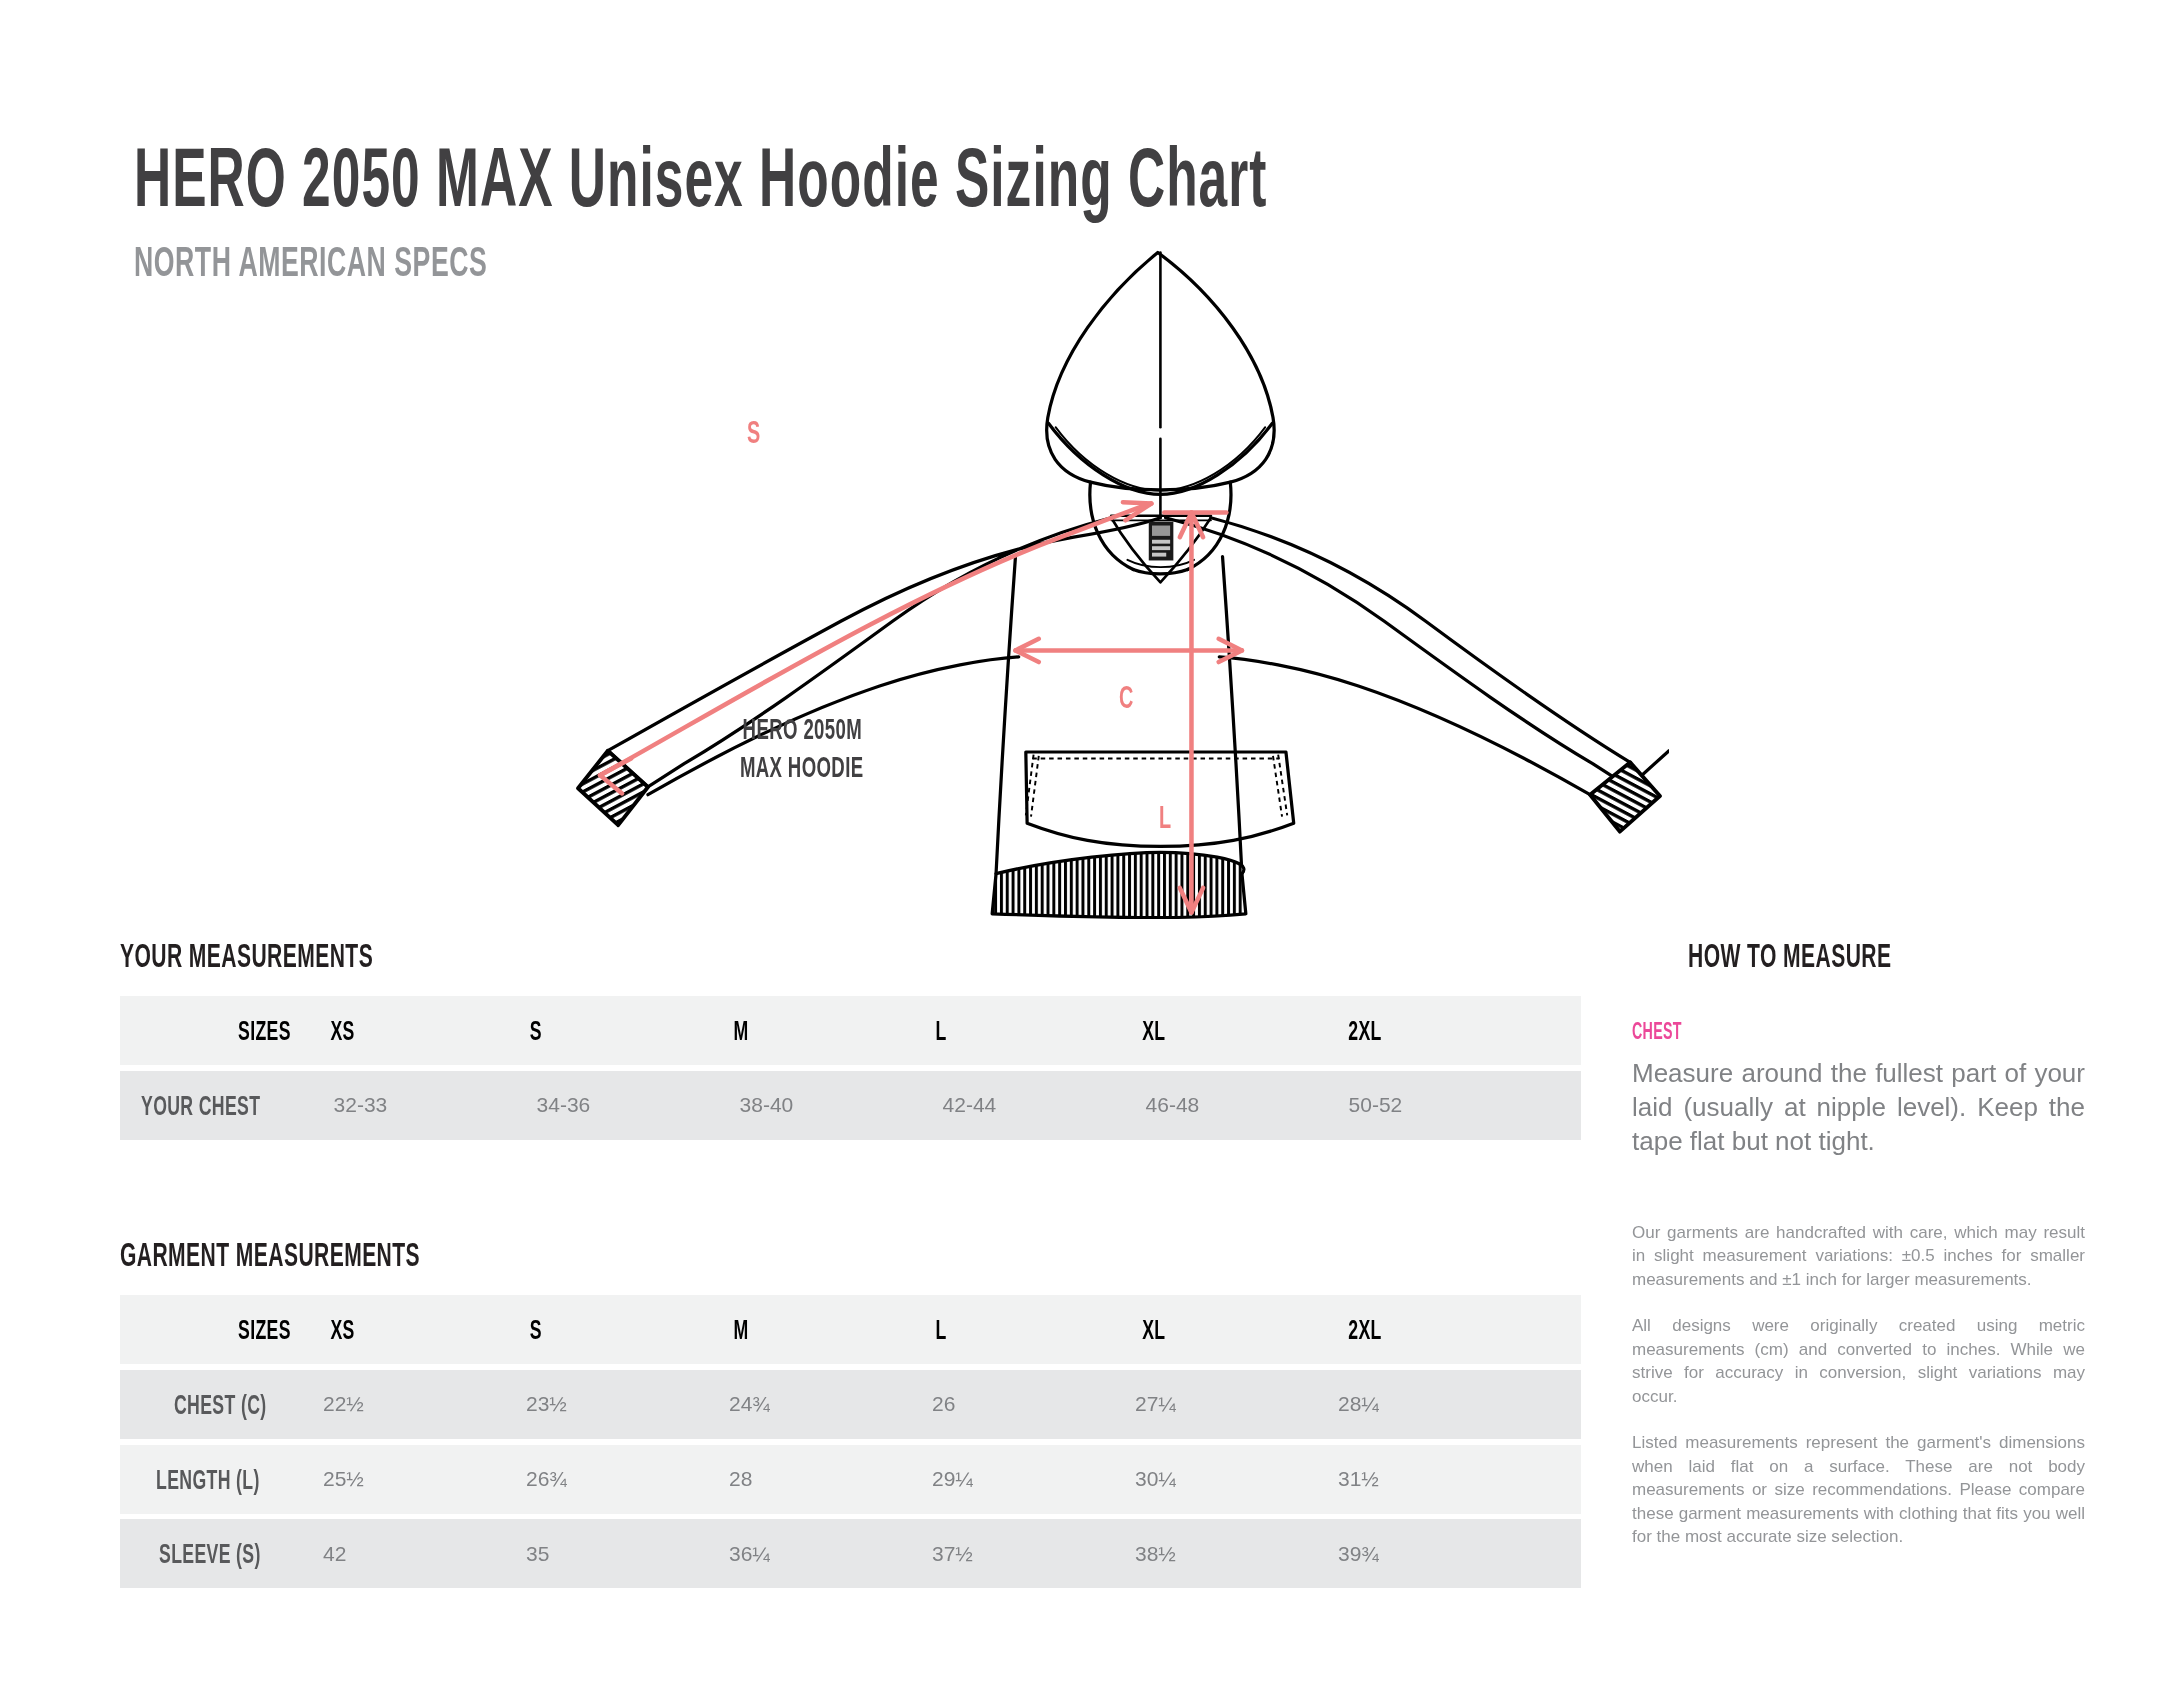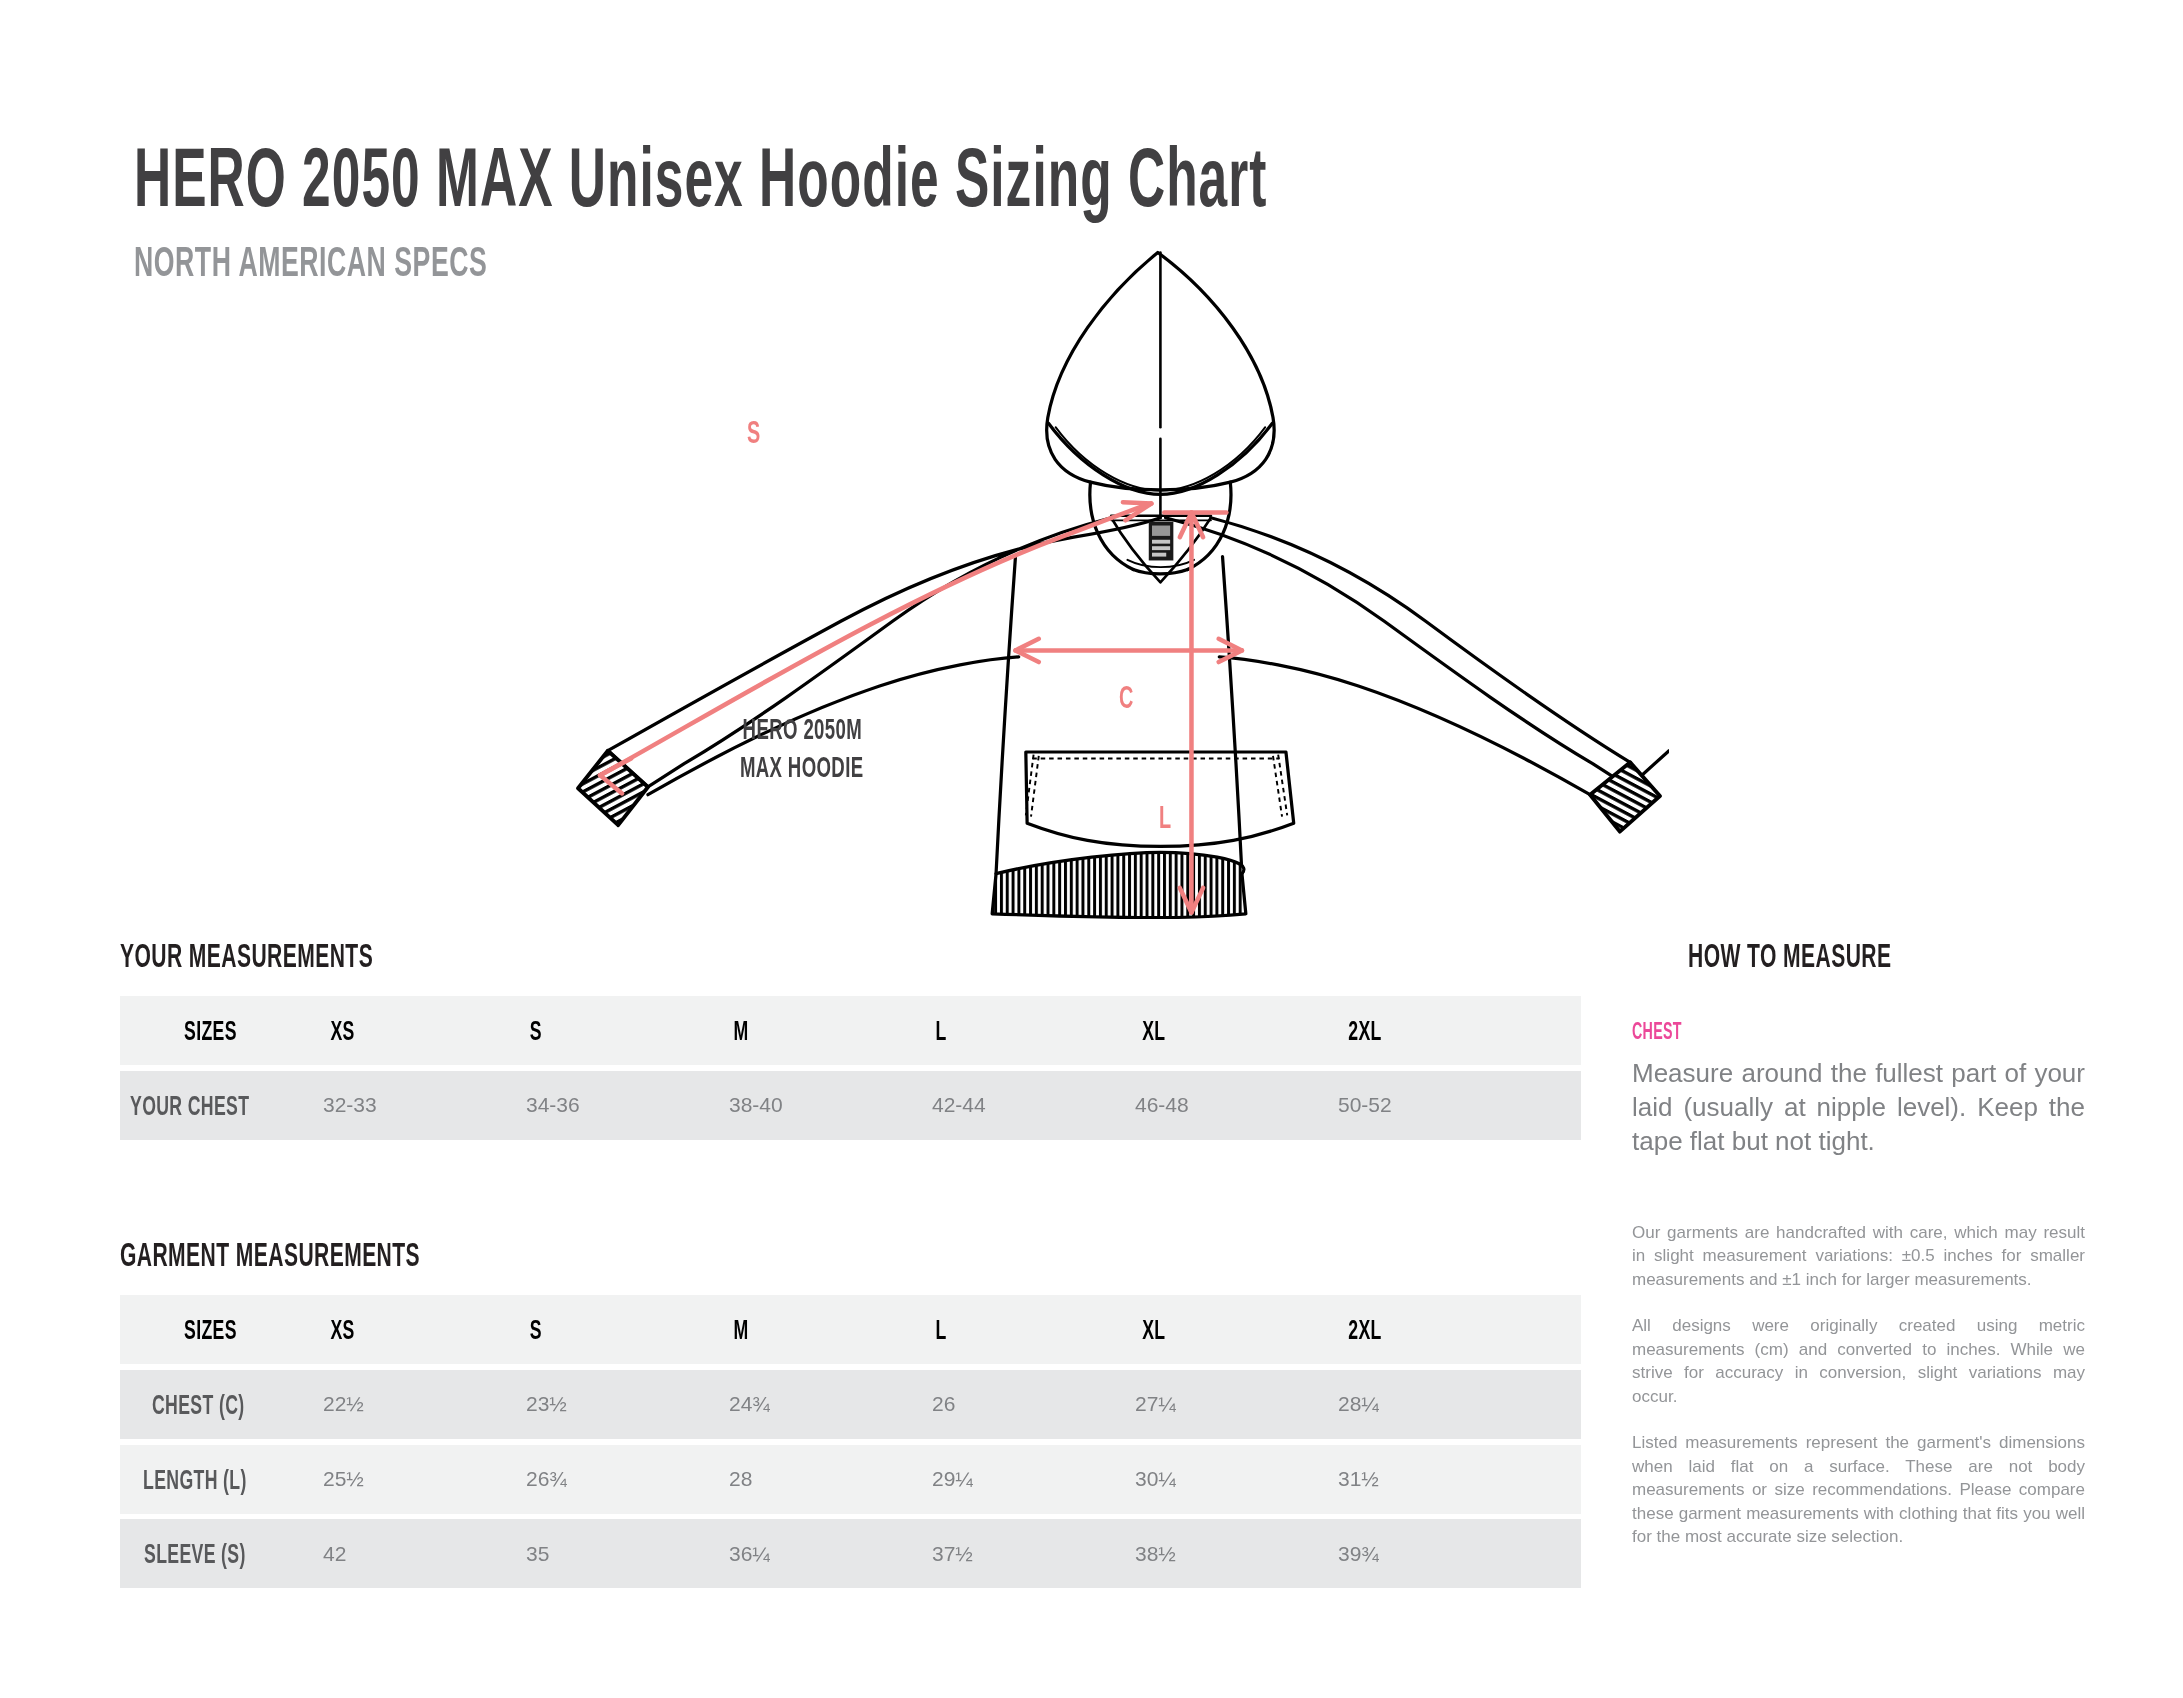--- a/index.html
+++ b/index.html
@@ -55,21 +55,21 @@
     display:flex;align-items:center;height:69px;margin-bottom:5.8px;
   }
   .row.head{background:#f1f2f2;}
   .row.alt-a{background:#e6e7e8;}
   .row.alt-b{background:#f1f2f2;}
 
   .cell{
     flex:0 0 203px;text-align:left;
   }
   .cell.lbl{
-    flex:0 0 203px;text-align:center;padding-left:10px;box-sizing:border-box;
+    flex:0 0 203px;text-align:right;padding-left:21px;box-sizing:border-box;
   }
   .row.head .cell{ color:#000000;font-size:28.5px; }
   .row.head .cell.lbl{ color:#000000;font-size:28.5px; }
   .rlabel{ color:#58595b;font-size:28.5px; }
   .rval{
     color:#808285;font-size:21px;
     font-family:"Liberation Sans Narrow","Liberation Sans",sans-serif;
     font-weight:normal;
   }
 

